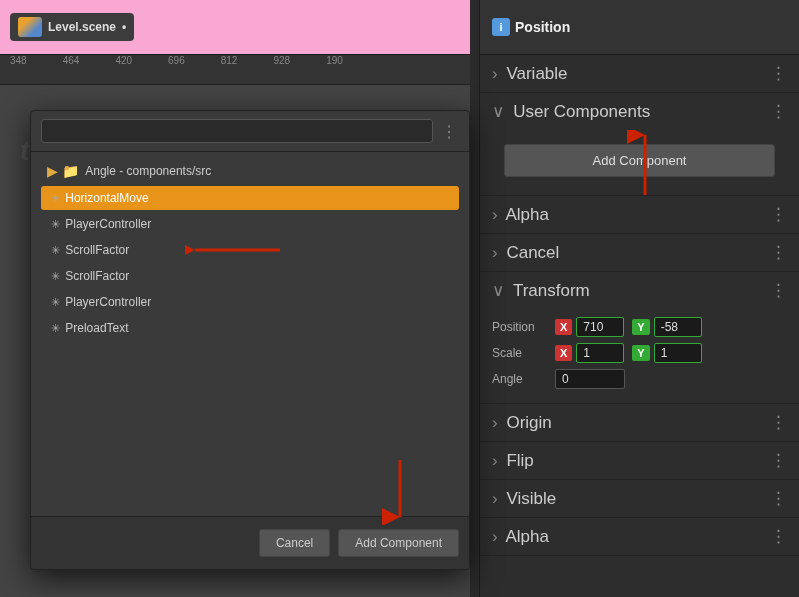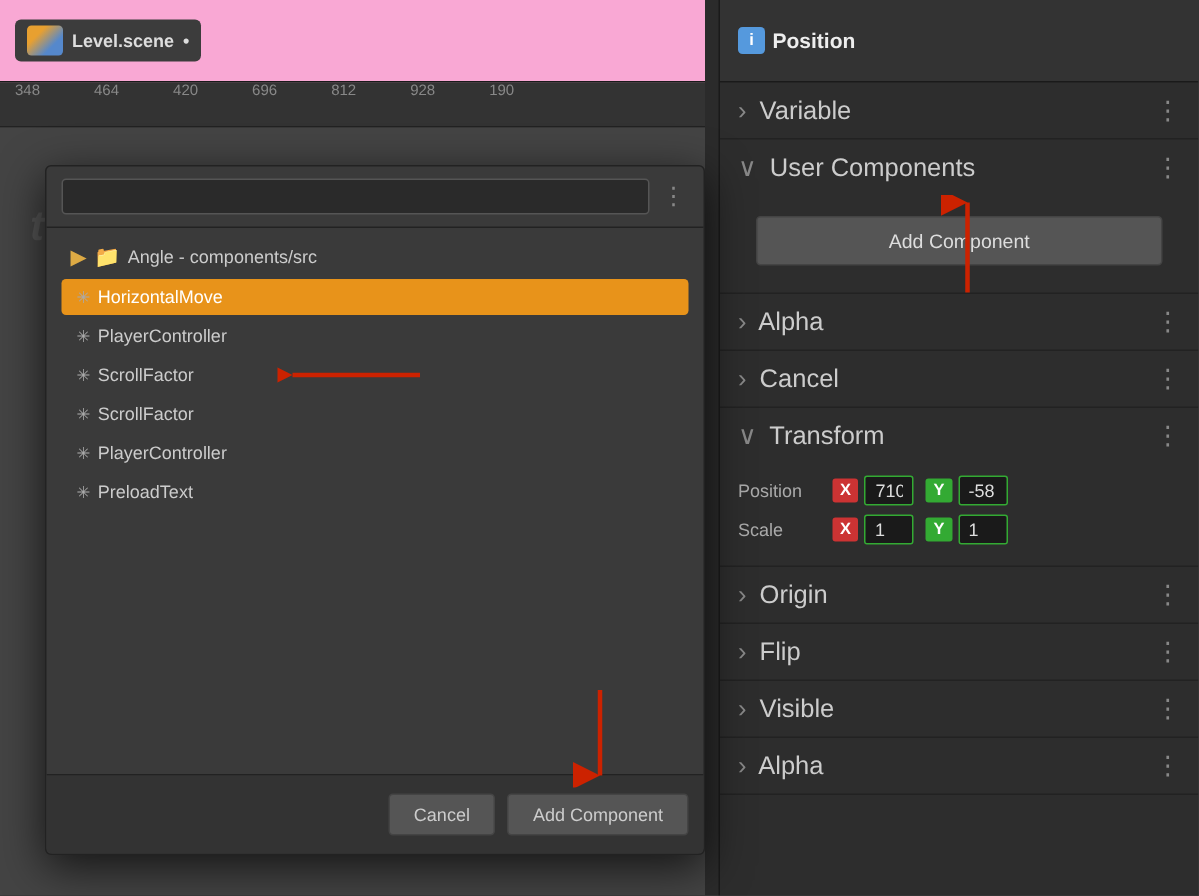--- a/index.html
+++ b/index.html
@@ -336,21 +336,21 @@
       font-weight: bold;
     }
 
     .coord-input {
       background: #1a1a1a;
       border: 1px solid #33aa33;
       color: #ddd;
       padding: 2px 6px;
       border-radius: 2px;
       font-size: 12px;
-      width: 33px;
+      width: 48px;
     }
 
     .coord-input.x-border {
       border-color: #33aa33;
     }
 
     .angle-input {
       background: #1a1a1a;
       border: 1px solid #555;
       color: #ddd;
@@ -552,20 +552,24 @@
         <div class="coord-group">
           <span class="coord-label-x">X</span>
           <input class="coord-input x-border" type="text" value="1" style="">
         </div>
         <div class="coord-group">
           <span class="coord-label-y">Y</span>
           <input class="coord-input" type="text" value="1" style="">
         </div>
       </div>
 
+      <div class="transform-row">
+        <span class="transform-label">Angle</span>
+        <input class="angle-input" type="text" value="0" style="">
+      </div>
     </div>
   </div>
 
   <div class="section">
     <div class="section-header">
       <div>
         <span class="section-arrow">›</span>
         <span>Origin</span>
       </div>
       <span class="section-menu">⋮</span>

